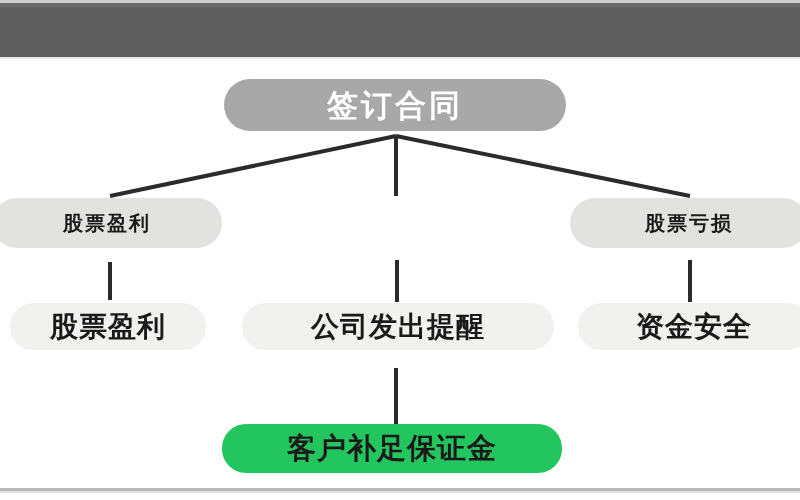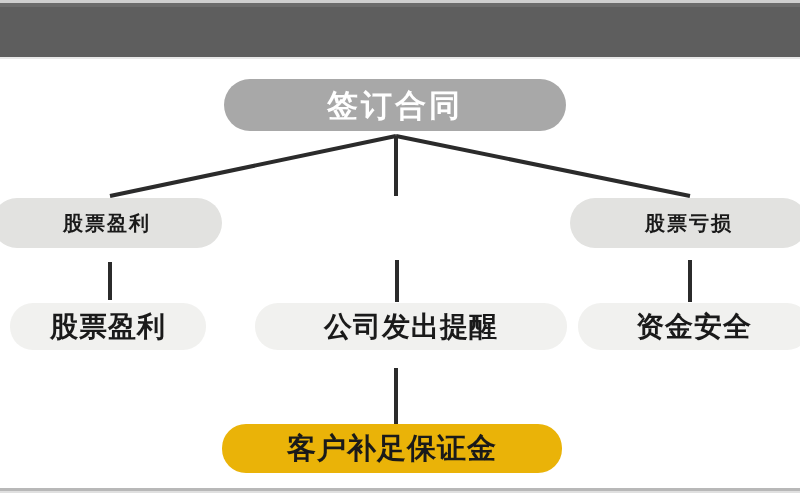--- a/index.html
+++ b/index.html
@@ -108,21 +108,21 @@
     border-radius: 23px;
   }
   .node.level3 .node-label {
     color: #1a1a1a;
     font-size: 28px;
     font-weight: bold;
     letter-spacing: 1px;
   }
 
   .node.level4 {
-    background: #eab308;
+    background: #22c55e;
     border-radius: 24px;
   }
   .node.level4 .node-label {
     color: #1a1a1a;
     font-size: 29px;
     font-weight: bold;
     letter-spacing: 1px;
   }
 
   
@@ -188,21 +188,21 @@
 
 
   <div class="node level2" style="left:570px; top:198px; width:238px; height:50px;">
     <span class="node-label">股票亏损</span>
   </div>
 
   <div class="node level3" style="left:10px; top:303px; width:196px; height:47px;">
     <span class="node-label">股票盈利</span>
   </div>
 
-  <div class="node level3" style="left:255px; top:303px; width:312px; height:47px;">
+  <div class="node level3" style="left:242px; top:303px; width:312px; height:47px;">
     <span class="node-label">公司发出提醒</span>
   </div>
 
   <div class="node level3" style="left:578px; top:303px; width:232px; height:47px;">
     <span class="node-label">资金安全</span>
   </div>
 
   <div class="node level4" style="left:222px; top:424px; width:340px; height:49px;">
     <span class="node-label">客户补足保证金</span>
   </div>

